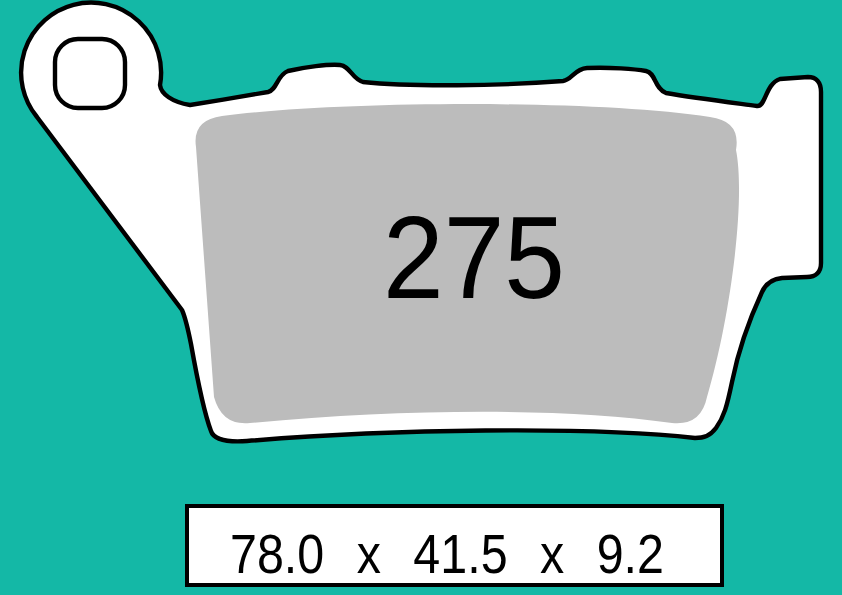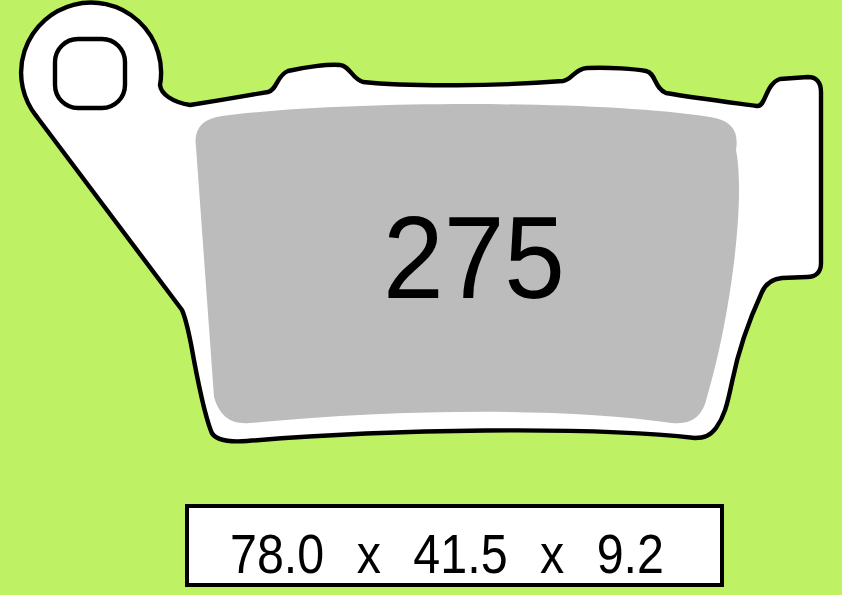--- a/index.html
+++ b/index.html
@@ -7,21 +7,21 @@
     padding: 0;
     background: #ffffff;
     width: 842px;
     height: 595px;
     overflow: hidden;
   }
   .stage {
     position: relative;
     width: 842px;
     height: 595px;
-    background: #bef264;
+    background: #14b8a6;
   }
   svg {
     display: block;
     font-family: "Liberation Sans", "DejaVu Sans", sans-serif;
   }
   .outline {
     fill: #ffffff;
     stroke: #000000;
     stroke-width: 4.4;
     stroke-linejoin: round;

